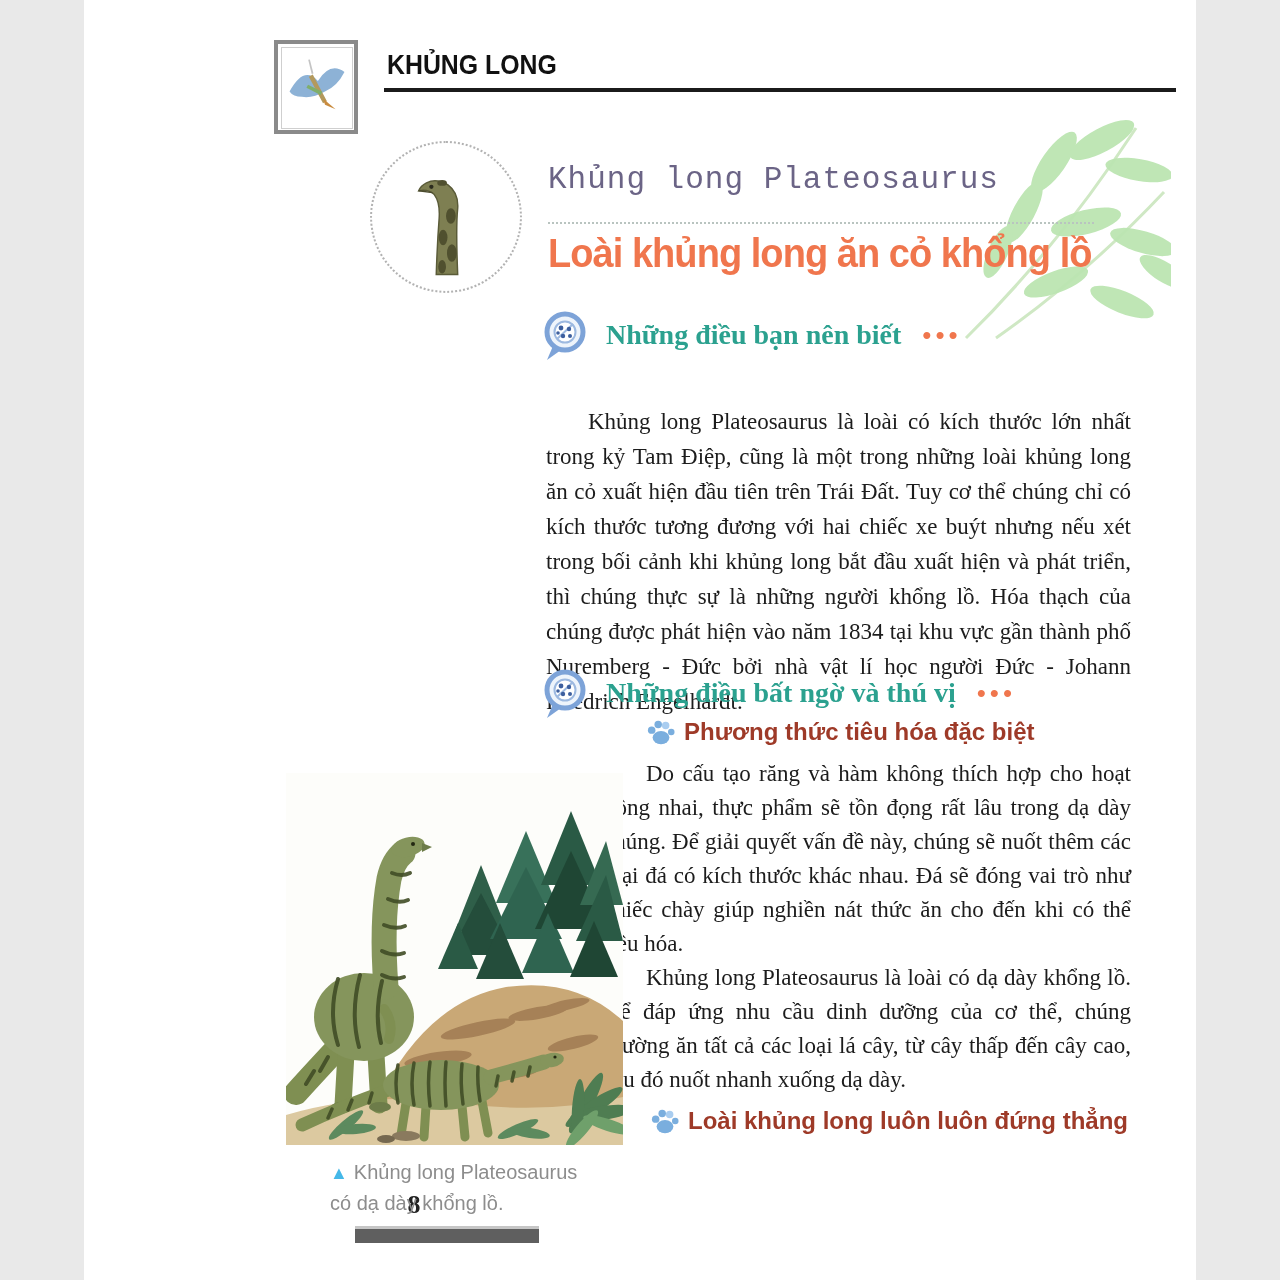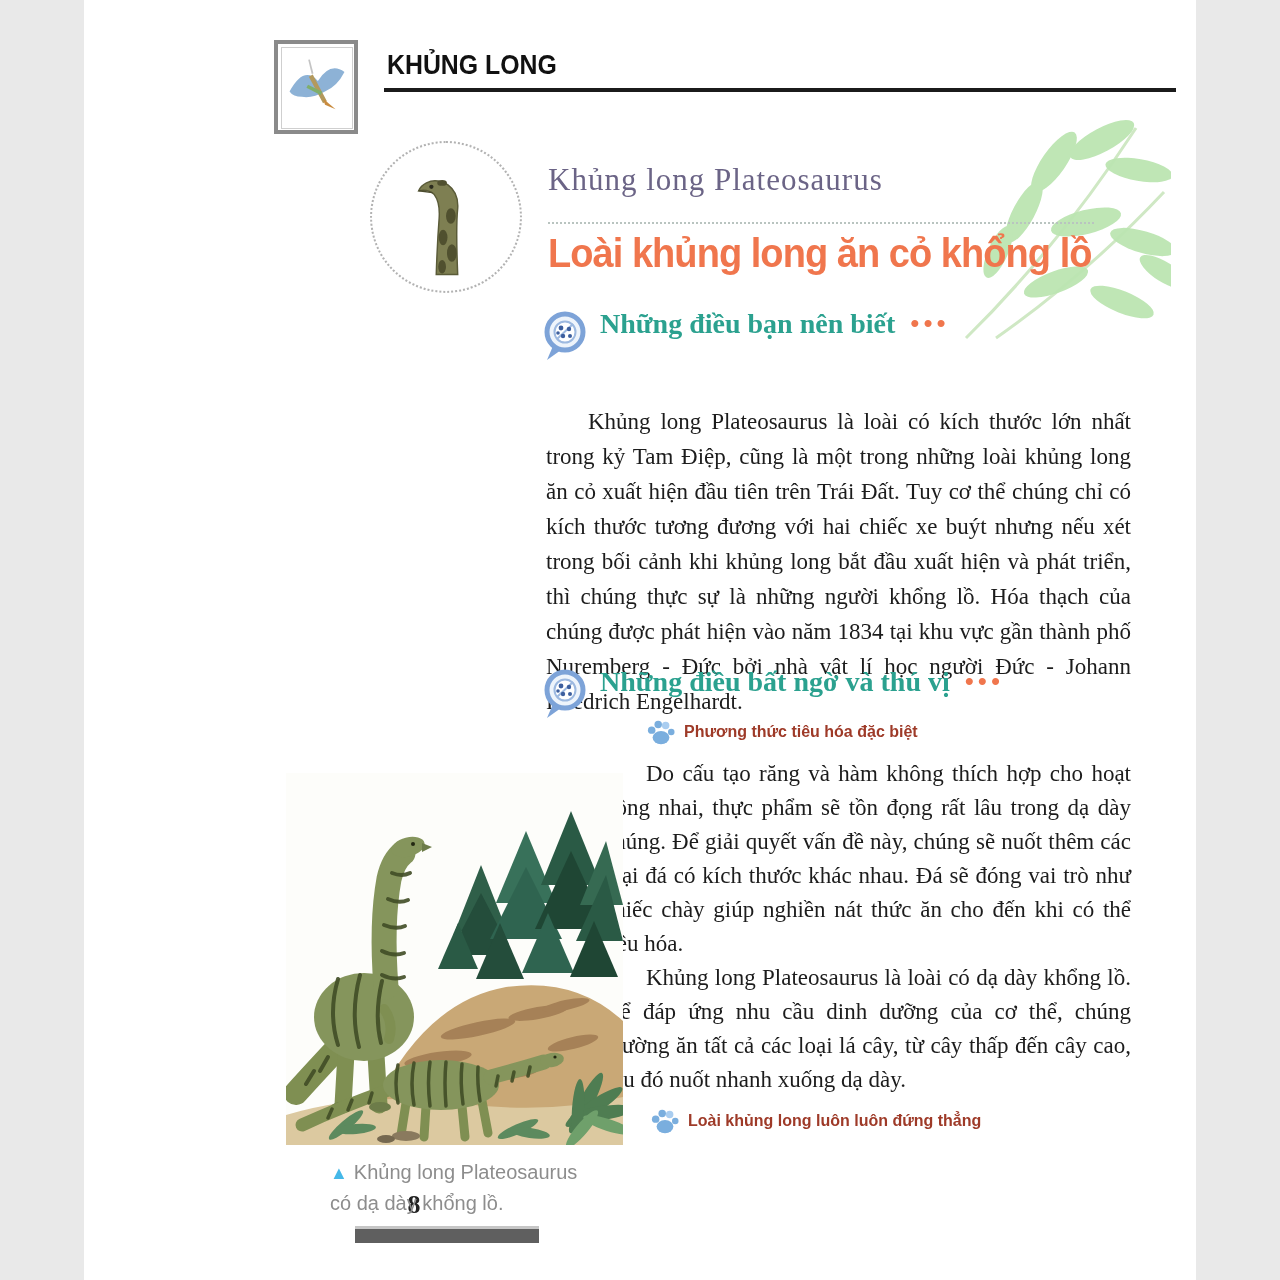--- a/index.html
+++ b/index.html
@@ -26,40 +26,40 @@
   .header-rule{position:absolute; left:300px; top:88px; width:792px; height:4px; background:#1b1b1b;}
   
   .leaves{position:absolute; left:852px; top:100px; width:235px; height:240px; z-index:0;}
   .title-circle{
     position:absolute; left:286px; top:141px; width:148px; height:148px;
     border:2px dotted #b2b2b2; border-radius:50%;
     display:flex; align-items:center; justify-content:center; background:#fff; z-index:1;
   }
   .subtitle{
     position:absolute; left:464px; top:162px; z-index:1;
-    font-family:Liberation Serif, serif; font-size:31px; color:var(--purple);
+    font-family:Liberation Mono, monospace; font-size:31px; color:var(--purple);
     letter-spacing:1px;
   }
   .subtitle-rule{position:absolute; left:464px; top:222px; width:546px; border-top:2px dotted #b9c4c0; z-index:1;}
   .main-title{
     position:absolute; left:464px; top:231px; z-index:1;
     font-family:"Liberation Sans", sans-serif; font-weight:bold; font-size:40px;
     color:var(--orange); letter-spacing:-1px; transform:scaleX(.95); transform-origin:left;
   }
   
-  .sec-head{position:absolute; display:flex; align-items:flex-start; gap:9px; z-index:1;}
+  .sec-head{position:absolute; display:flex; align-items:center; gap:15px; z-index:1;}
   .sec-head .txt{
     font-family:"Liberation Serif", serif; font-weight:bold; font-size:28px; color:var(--teal);
   }
   .sec-head .dots{color:var(--orange); font-size:26px; letter-spacing:4px; margin-left:6px; font-family:"Liberation Sans",sans-serif;}
   .s1{left:455px; top:308px;}
   .s2{left:455px; top:666px;}
   .sub-head{
     display:flex; align-items:center; gap:8px;
-    font-family:"Liberation Sans", sans-serif; font-weight:bold; font-size:16px; color:var(--dark-red);
+    font-family:"Liberation Sans", sans-serif; font-weight:bold; font-size:24px; color:var(--dark-red);
   }
   .sub-a{position:absolute; left:562px; top:718px; z-index:1;}
   
   .body-par{
     font-size:23px; line-height:35px; text-align:justify; text-indent:42px; margin:0;
   }
   .p1{position:absolute; left:462px; top:370px; width:585px;margin-top:34px;}
   .two-col{position:absolute; left:462px; top:757px; width:585px;}
   .two-col .body-par{line-height:34px;}
   .float-spacer{float:left; width:58px; height:446px;}

